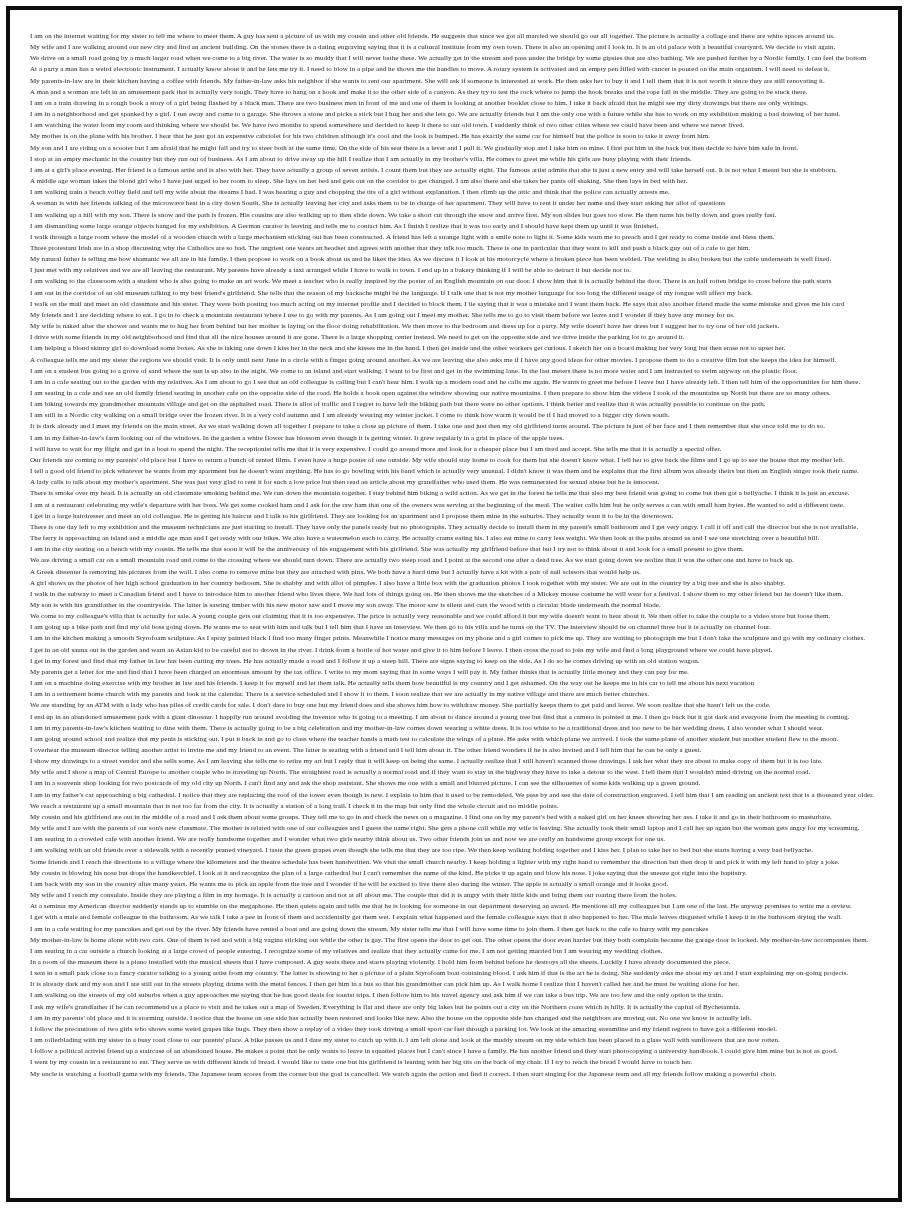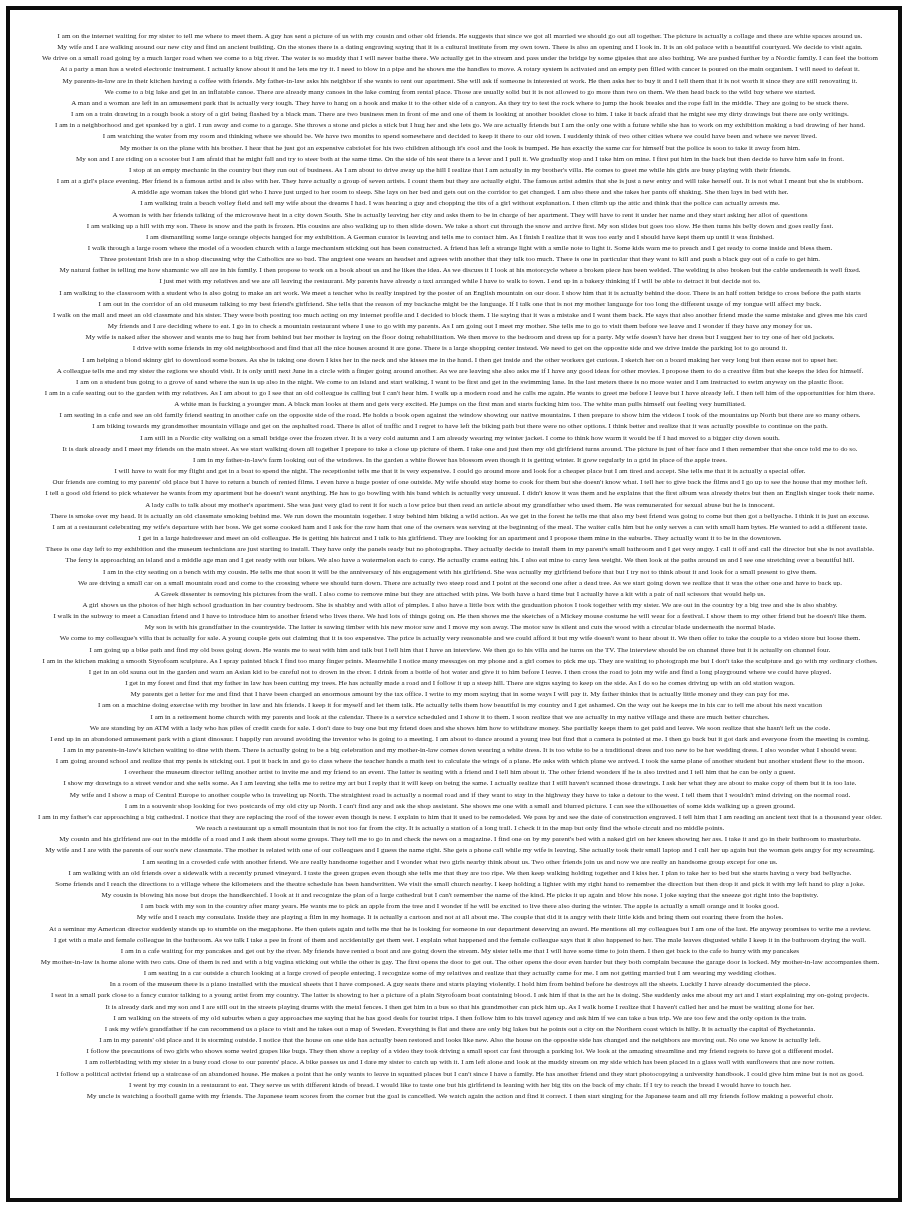--- a/index.html
+++ b/index.html
@@ -7,21 +7,20 @@
     padding: 0;
     background: #ffffff;
   }
   .page {
     position: relative;
     width: 908px;
     height: 1208px;
     background: #ffffff;
     overflow: hidden;
     font-family: "Liberation Serif", "DejaVu Serif", serif;
-    text-align: center;
   }
   .frame {
     position: absolute;
     left: 6px;
     top: 6px;
     right: 6px;
     bottom: 6px;
     border: 4px solid #0d0d0d;
     pointer-events: none;
   }
@@ -46,21 +45,20 @@
 <body>
 
 <div class="page">
   <div class="frame"></div>
   <div class="text-block">
       <div class="line">I am on the internet waiting for my sister to tell me where to meet them. A guy has sent a picture of us with my cousin and other old friends. He suggests that since we got all married we should go out all together. The picture is actually a collage and there are white spaces around us.</div>
       <div class="line">My wife and I are walking around our new city and find an ancient building. On the stones there is a dating engraving saying that it is a cultural institute from my own town. There is also an opening and I look in. It is an old palace with a beautiful courtyard. We decide to visit again.</div>
       <div class="line">We drive on a small road going by a much larger road when we come to a big river. The water is so muddy that I will never bathe there. We actually get in the stream and pass under the bridge by some gipsies that are also bathing. We are pushed further by a Nordic family. I can feel the bottom</div>
       <div class="line">At a party a man has a weird electronic instrument. I actually know about it and he lets me try it. I need to blow in a pipe and he shows me the handles to move. A rotary system is activated and an empty pen filled with cancer is poured on the main organism. I will need to defeat it.</div>
       <div class="line">My parents-in-law are in their kitchen having a coffee with friends. My father-in-law asks his neighbor if she wants to rent our apartment. She will ask if someone is interested at work. He then asks her to buy it and I tell them that it is not worth it since they are still renovating it.</div>
-      <div class="line">We come to a big lake and get in an inflatable canoe. There are already many canoes in the lake coming from rental place. Those are usually solid but it is not allowed to go more than two on them. We then head back to the wild bay where we started.</div>
       <div class="line">A man and a woman are left in an amusement park that is actually very tough. They have to hang on a hook and make it to the other side of a canyon. As they try to test the rock where to jump the hook breaks and the rope fall in the middle. They are going to be stuck there.</div>
       <div class="line">I am on a train drawing in a rough book a story of a girl being flashed by a black man. There are two business men in front of me and one of them is looking at another booklet close to him. I take it back afraid that he might see my dirty drawings but there are only writings.</div>
       <div class="line">I am in a neighborhood and get spanked by a girl. I run away and come to a garage. She throws a stone and picks a stick but I hug her and she lets go. We are actually friends but I am the only one with a future while she has to work on my exhibition making a bad drawing of her hand.</div>
       <div class="line">I am watching the water from my room and thinking where we should be. We have two months to spend somewhere and decided to keep it there to our old town. I suddenly think of two other cities where we could have been and where we never lived.</div>
       <div class="line">My mother is on the plane with his brother. I hear that he just got an expensive cabriolet for his two children although it's cool and the look is bumped. He has exactly the same car for himself but the police is soon to take it away from him.</div>
       <div class="line">My son and I are riding on a scooter but I am afraid that he might fall and try to steer both at the same time. On the side of his seat there is a lever and I pull it. We gradually stop and I take him on mine. I first put him in the back but then decide to have him safe in front.</div>
       <div class="line">I stop at an empty mechanic in the country but they run out of business. As I am about to drive away up the hill I realize that I am actually in my brother's villa. He comes to greet me while his girls are busy playing with their friends.</div>
       <div class="line">I am at a girl's place evening. Her friend is a famous artist and is also with her. They have actually a group of seven artists. I count them but they are actually eight. The famous artist admits that she is just a new entry and will take herself out. It is not what I meant but she is stubborn.</div>
       <div class="line">A middle age woman takes the blond girl who I have just urged to her room to sleep. She lays on her bed and gets out on the corridor to get changed. I am also there and she takes her pants off shaking. She then lays in bed with her.</div>
       <div class="line">I am walking train a beach volley field and tell my wife about the dreams I had. I was hearing a guy and chopping the tits of a girl without explanation. I then climb up the attic and think that the police can actually arrests me.</div>
@@ -74,21 +72,20 @@
       <div class="line">I am walking to the classroom with a student who is also going to make an art work. We meet a teacher who is really inspired by the poster of an English mountain on our door. I show him that it is actually behind the door. There is an half rotten bridge to cross before the path starts</div>
       <div class="line">I am out in the corridor of an old museum talking to my best friend's girlfriend. She tells that the reason of my backache might be the language. If I talk one that is not my mother language for too long the different usage of my tongue will affect my back.</div>
       <div class="line">I walk on the mall and meet an old classmate and his sister. They were both posting too much acting on my internet profile and I decided to block them. I lie saying that it was a mistake and I want them back. He says that also another friend made the same mistake and gives me his card</div>
       <div class="line">My friends and I are deciding where to eat. I go in to check a mountain restaurant where I use to go with my parents. As I am going out I meet my mother. She tells me to go to visit them before we leave and I wonder if they have any money for us.</div>
       <div class="line">My wife is naked after the shower and wants me to hug her from behind but her mother is laying on the floor doing rehabilitation. We then move to the bedroom and dress up for a party. My wife doesn't have her dress but I suggest her to try one of her old jackets.</div>
       <div class="line">I drive with some friends in my old neighborhood and find that all the nice houses around it are gone. There is a large shopping center instead. We need to get on the opposite side and we drive inside the parking lot to go around it.</div>
       <div class="line">I am helping a blond skinny girl to download some boxes. As she is taking one down I kiss her in the neck and she kisses me in the hand. I then get inside and the other workers get curious. I sketch her on a board making her very long but then erase not to upset her.</div>
       <div class="line">A colleague tells me and my sister the regions we should visit. It is only until next June in a circle with a finger going around another. As we are leaving she also asks me if I have any good ideas for other movies. I propose them to do a creative film but she keeps the idea for himself.</div>
       <div class="line">I am on a student bus going to a grove of sand where the sun is up also in the night. We come to an island and start walking. I want to be first and get in the swimming lane. In the last meters there is no more water and I am instructed to swim anyway on the plastic floor.</div>
       <div class="line">I am in a cafe seating out to the garden with my relatives. As I am about to go I see that an old colleague is calling but I can't hear him. I walk up a modern road and he calls me again. He wants to greet me before I leave but I have already left. I then tell him of the opportunities for him there.</div>
-      <div class="line">A white man is fucking a younger man. A black man looks at them and gets very excited. He jumps on the first man and starts fucking him too. The white man pulls himself out feeling very humiliated.</div>
       <div class="line">I am seating in a cafe and see an old family friend seating in another cafe on the opposite side of the road. He holds a book open against the window showing our native mountains. I then prepare to show him the videos I took of the mountains up North but there are so many others.</div>
       <div class="line">I am biking towards my grandmother mountain village and get on the asphalted road. There is allot of traffic and I regret to have left the biking path but there were no other options. I think better and realize that it was actually possible to continue on the path.</div>
       <div class="line">I am still in a Nordic city walking on a small bridge over the frozen river. It is a very cold autumn and I am already wearing my winter jacket. I come to think how warm it would be if I had moved to a bigger city down south.</div>
       <div class="line">It is dark already and I meet my friends on the main street. As we start walking down all together I prepare to take a close up picture of them. I take one and just then my old girlfriend turns around. The picture is just of her face and I then remember that she once told me to do so.</div>
       <div class="line">I am in my father-in-law's farm looking out of the windows. In the garden a white flower has blossom even though it is getting winter. It grew regularly in a grid in place of the apple trees.</div>
       <div class="line">I will have to wait for my flight and get in a boat to spend the night. The receptionist tells me that it is very expensive. I could go around more and look for a cheaper place but I am tired and accept. She tells me that it is actually a special offer.</div>
       <div class="line">Our friends are coming to my parents' old place but I have to return a bunch of rented films. I even have a huge poster of one outside. My wife should stay home to cook for them but she doesn't know what. I tell her to give back the films and I go up to see the house that my mother left.</div>
       <div class="line">I tell a good old friend to pick whatever he wants from my apartment but he doesn't want anything. He has to go bowling with his band which is actually very unusual. I didn't know it was them and he explains that the first album was already theirs but then an English singer took their name.</div>
       <div class="line">A lady calls to talk about my mother's apartment. She was just very glad to rent it for such a low price but then read an article about my grandfather who used them. He was remunerated for sexual abuse but he is innocent.</div>
       <div class="line">There is smoke over my head. It is actually an old classmate smoking behind me. We run down the mountain together. I stay behind him biking a wild action. As we get in the forest he tells me that also my best friend was going to come but then got a bellyache. I think it is just an excuse.</div>

